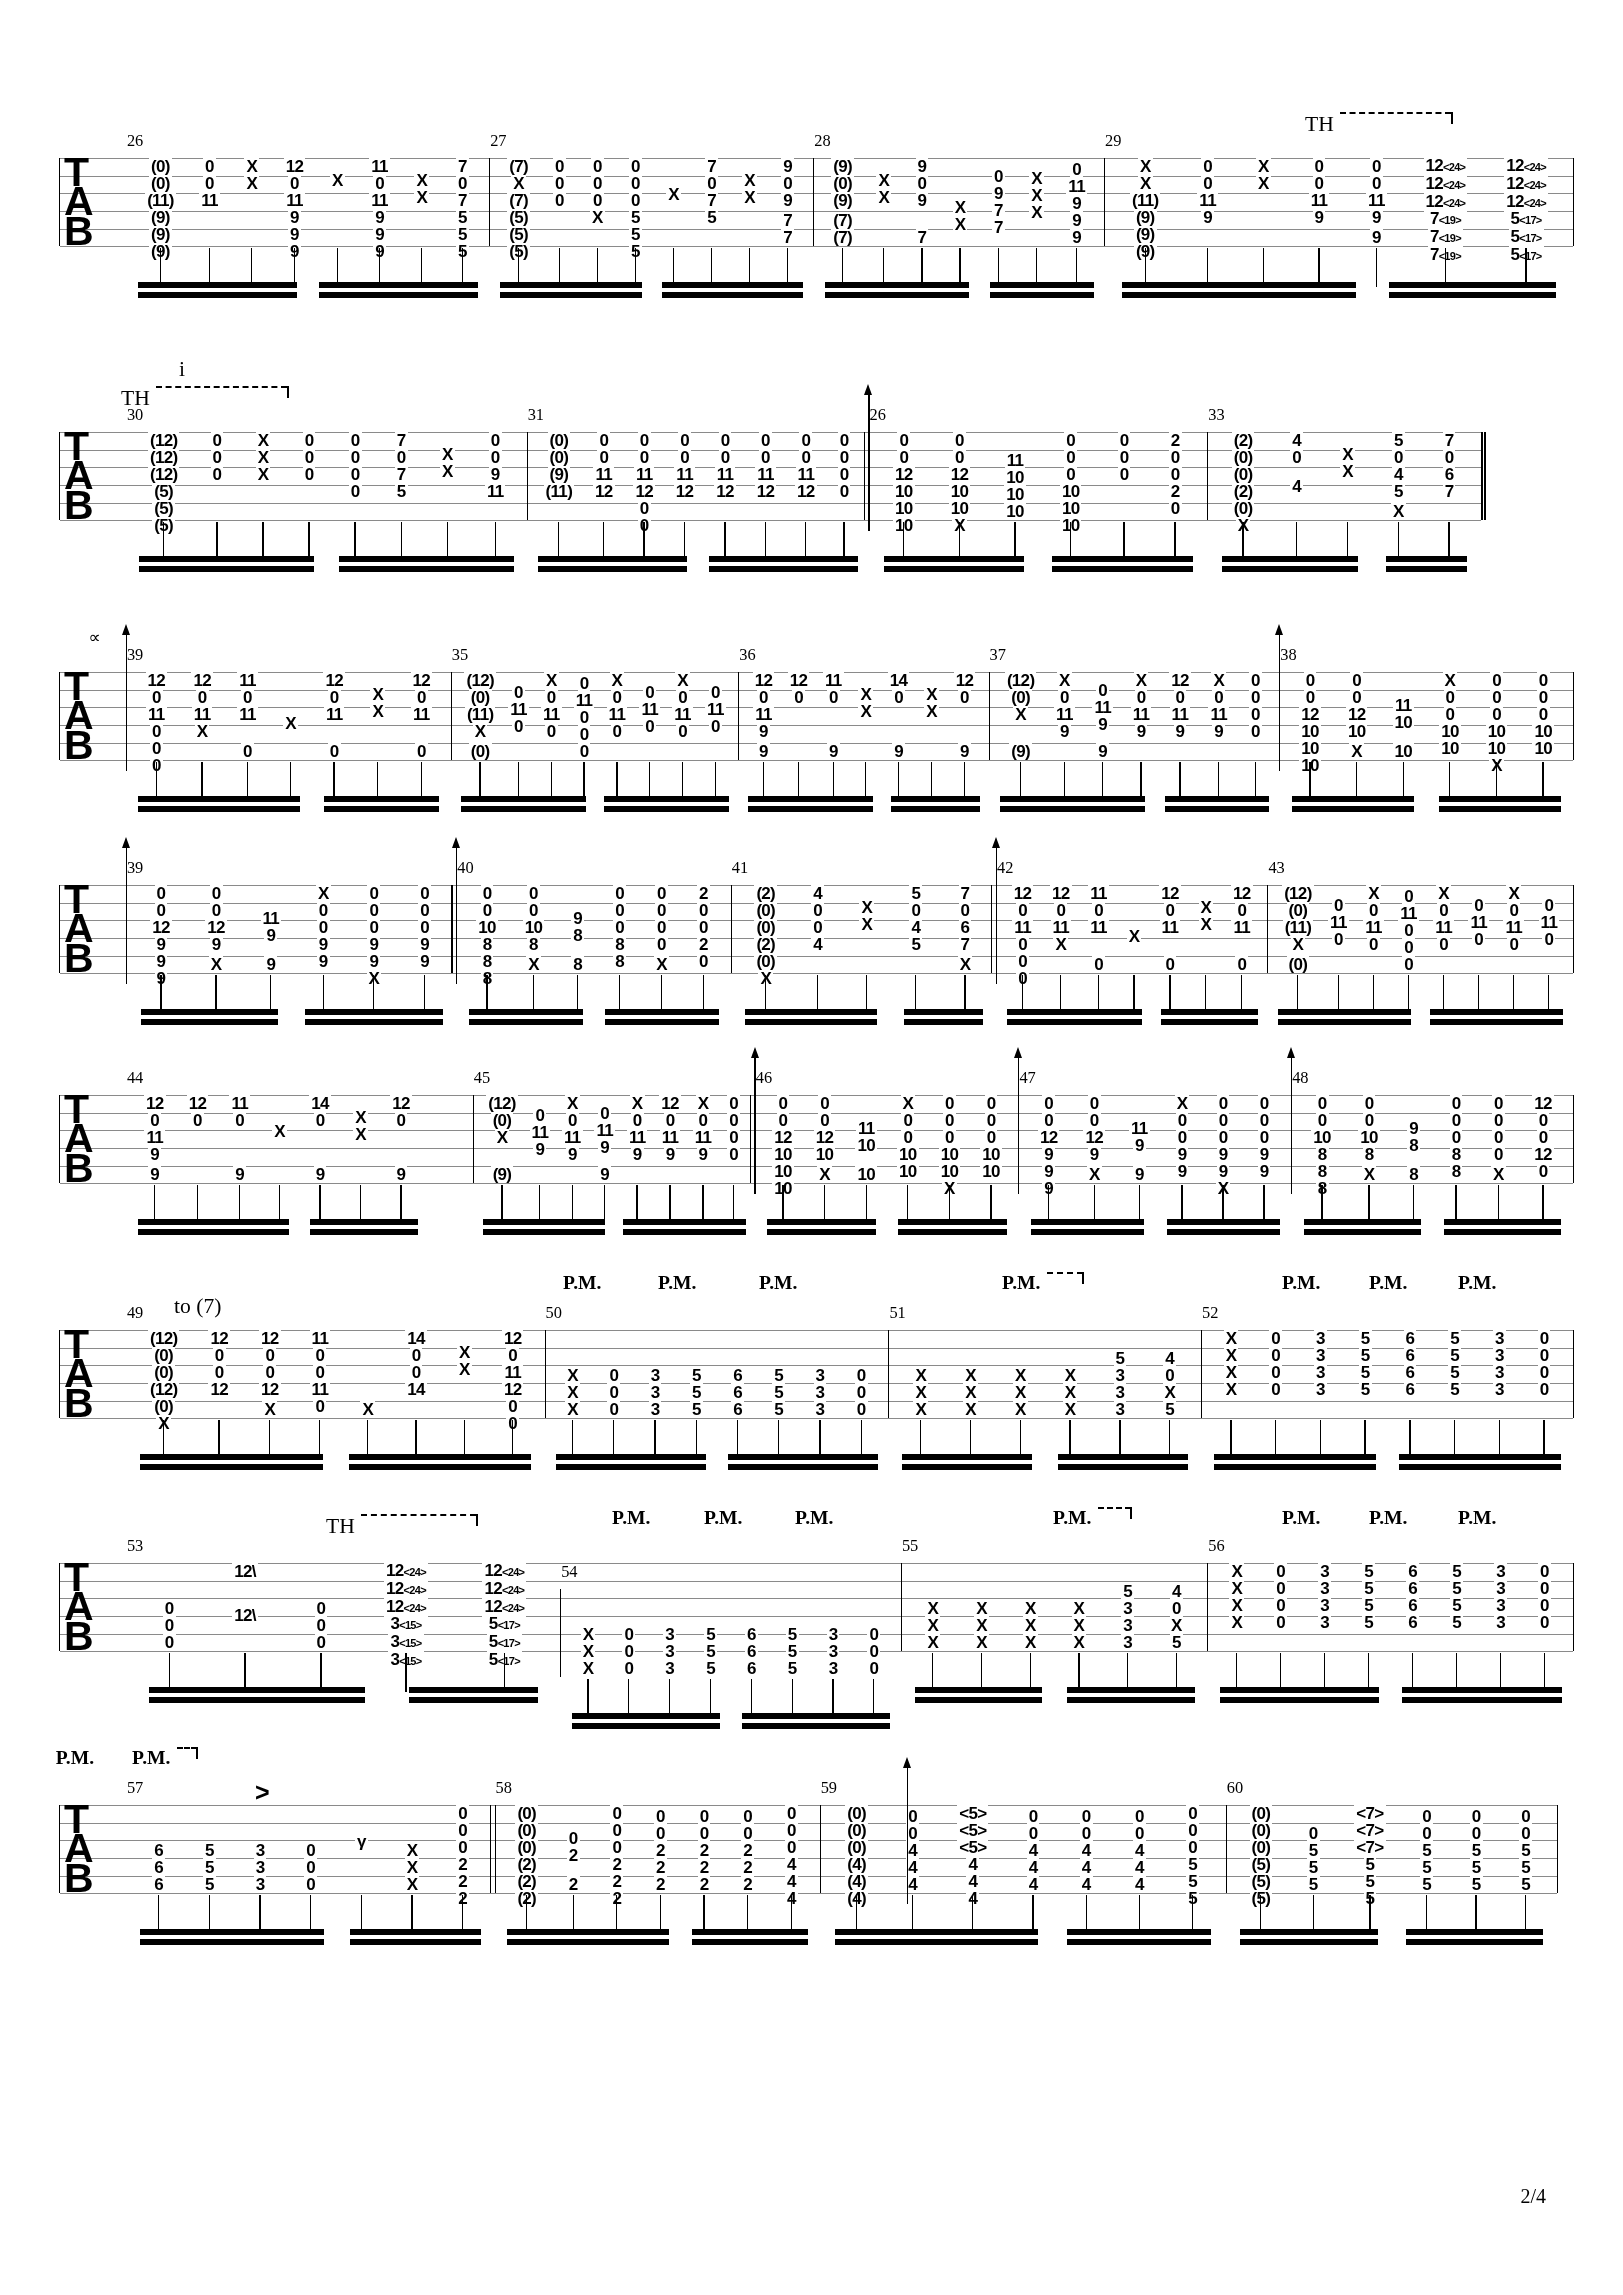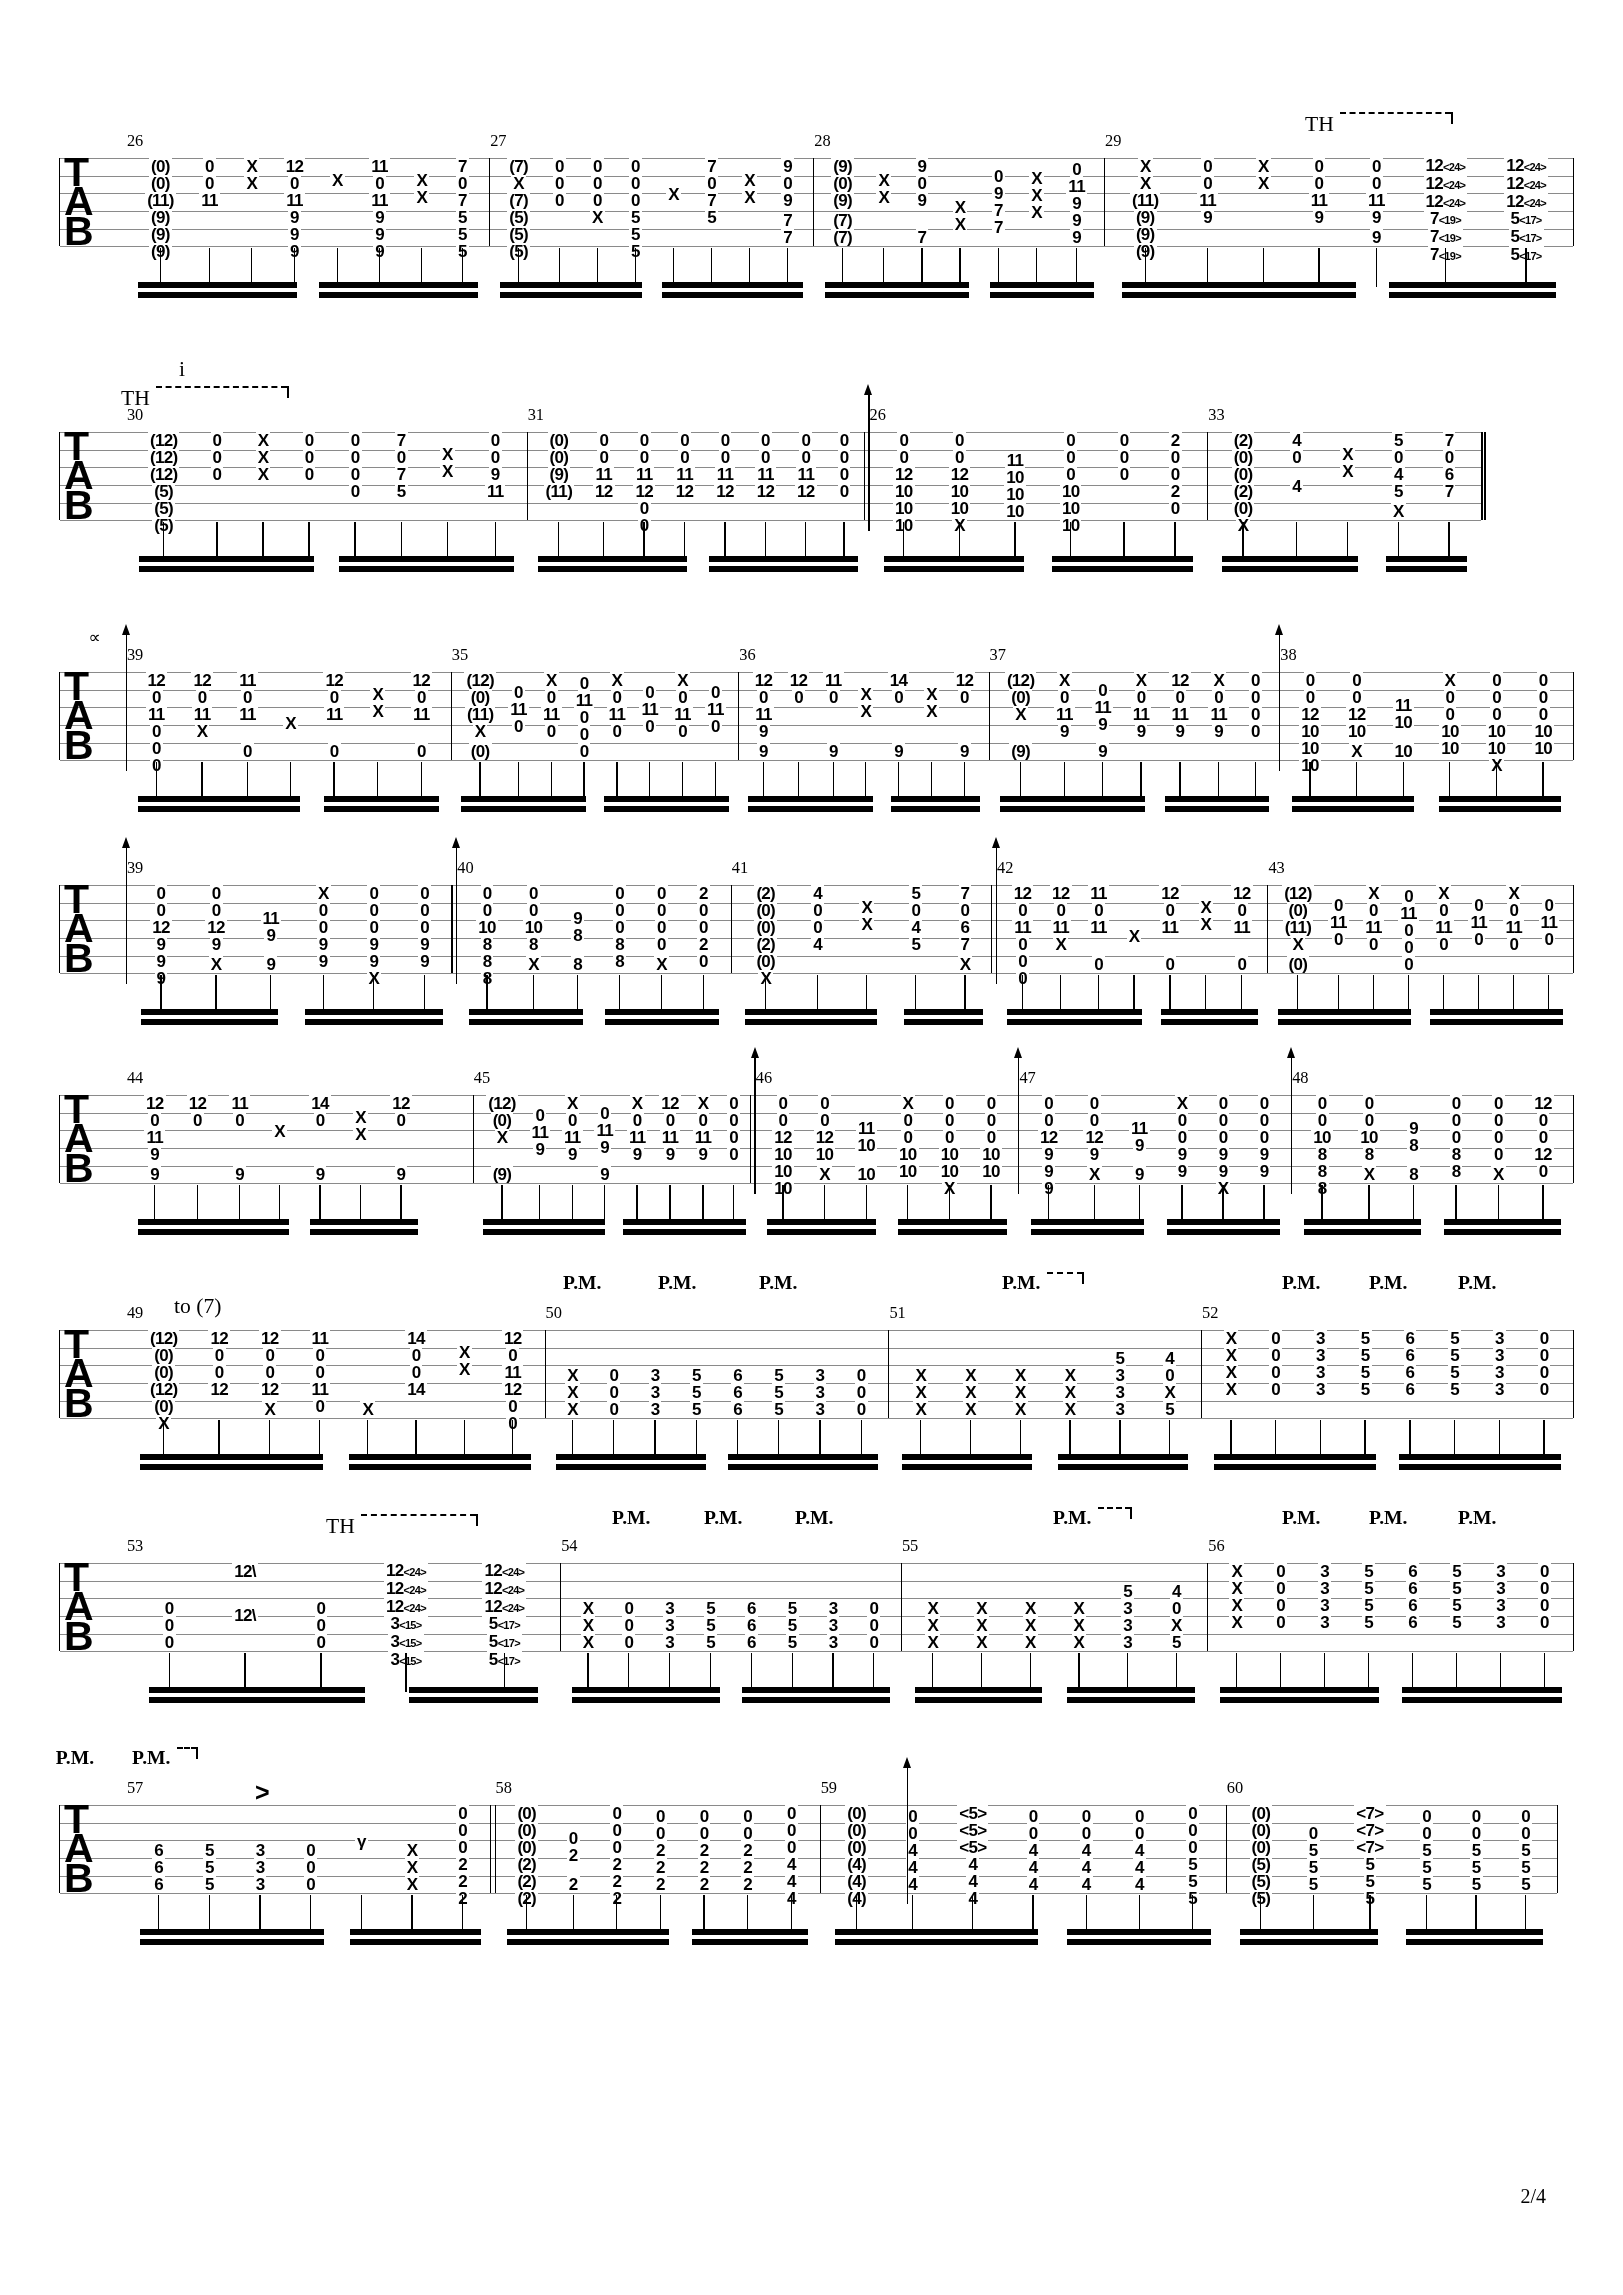--- a/index.html
+++ b/index.html
@@ -3775,21 +3775,21 @@
                     <span class="v">5<span class="suffix">&lt;17&gt;</span></span>
                   </div>
                   <div class="stem"></div>
                 </div>
               </div>
               <div class="beam" style="left: 5%; width: 50%; top: 124px;"></div>
               <div class="beam" style="left: 5%; width: 50%; top: 134px;"></div>
               <div class="beam" style="left: 65%; width: 30%; top: 124px;"></div>
               <div class="beam" style="left: 65%; width: 30%; top: 134px;"></div>
             </div>
-            <div class="measure" style="flex-grow: 10.9; flex-basis: 0px;">
+            <div class="measure" style="flex-grow: 10.9; flex-basis: 0px; margin-top: 26px;">
               <div class="mnum">54</div>
               <div class="cols">
                 <div class="col">
                   <div class="cell"></div>
                   <div class="cell"></div>
                   <div class="cell"></div>
                   <div class="cell">
                     <span class="v">X</span>
                   </div>
                   <div class="cell">

